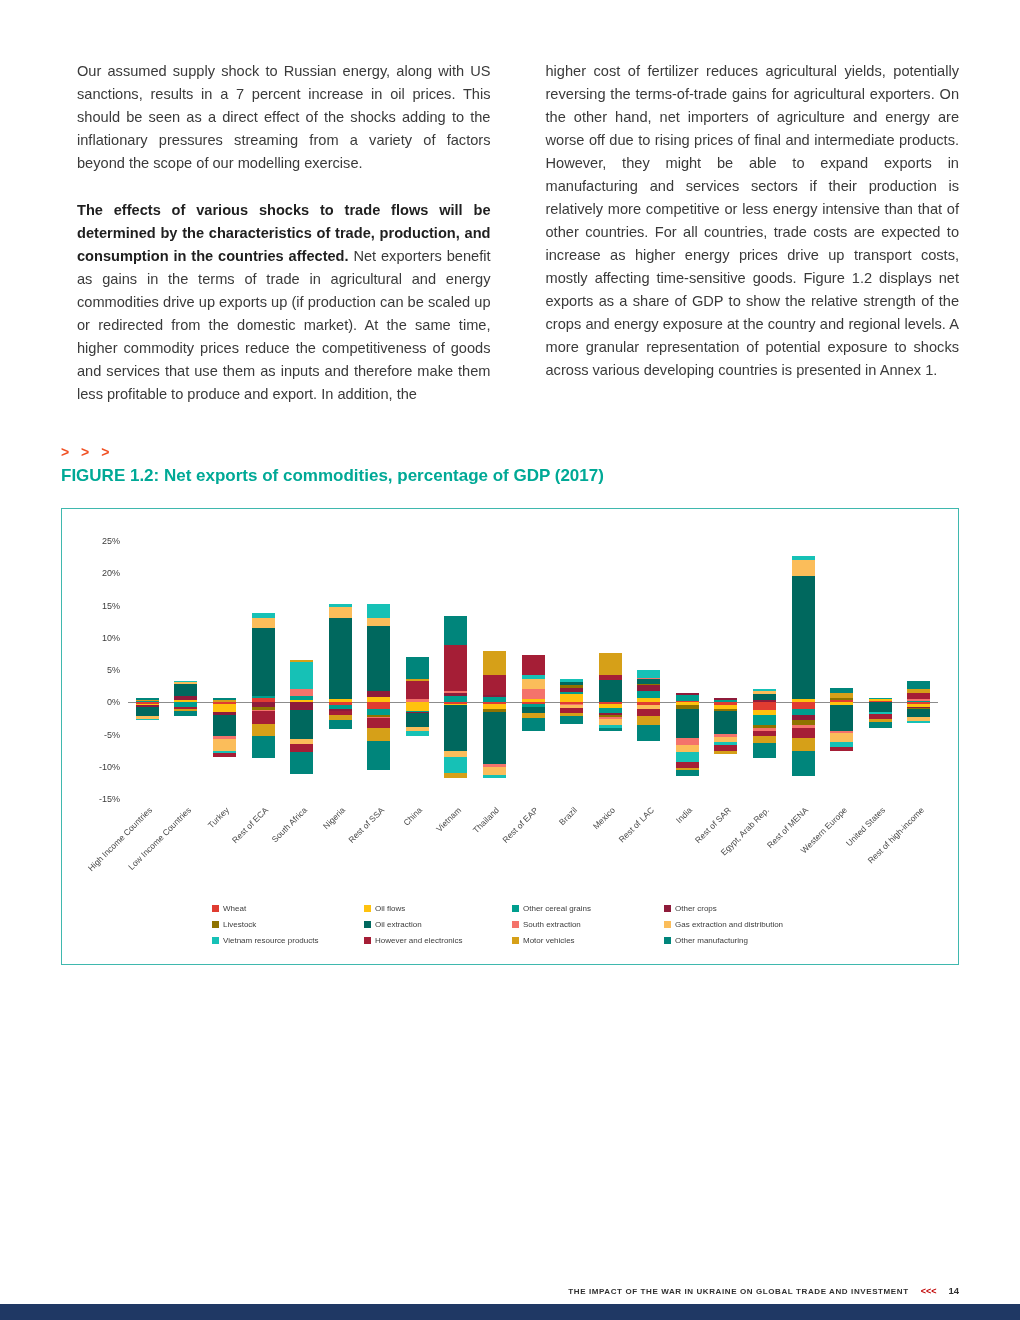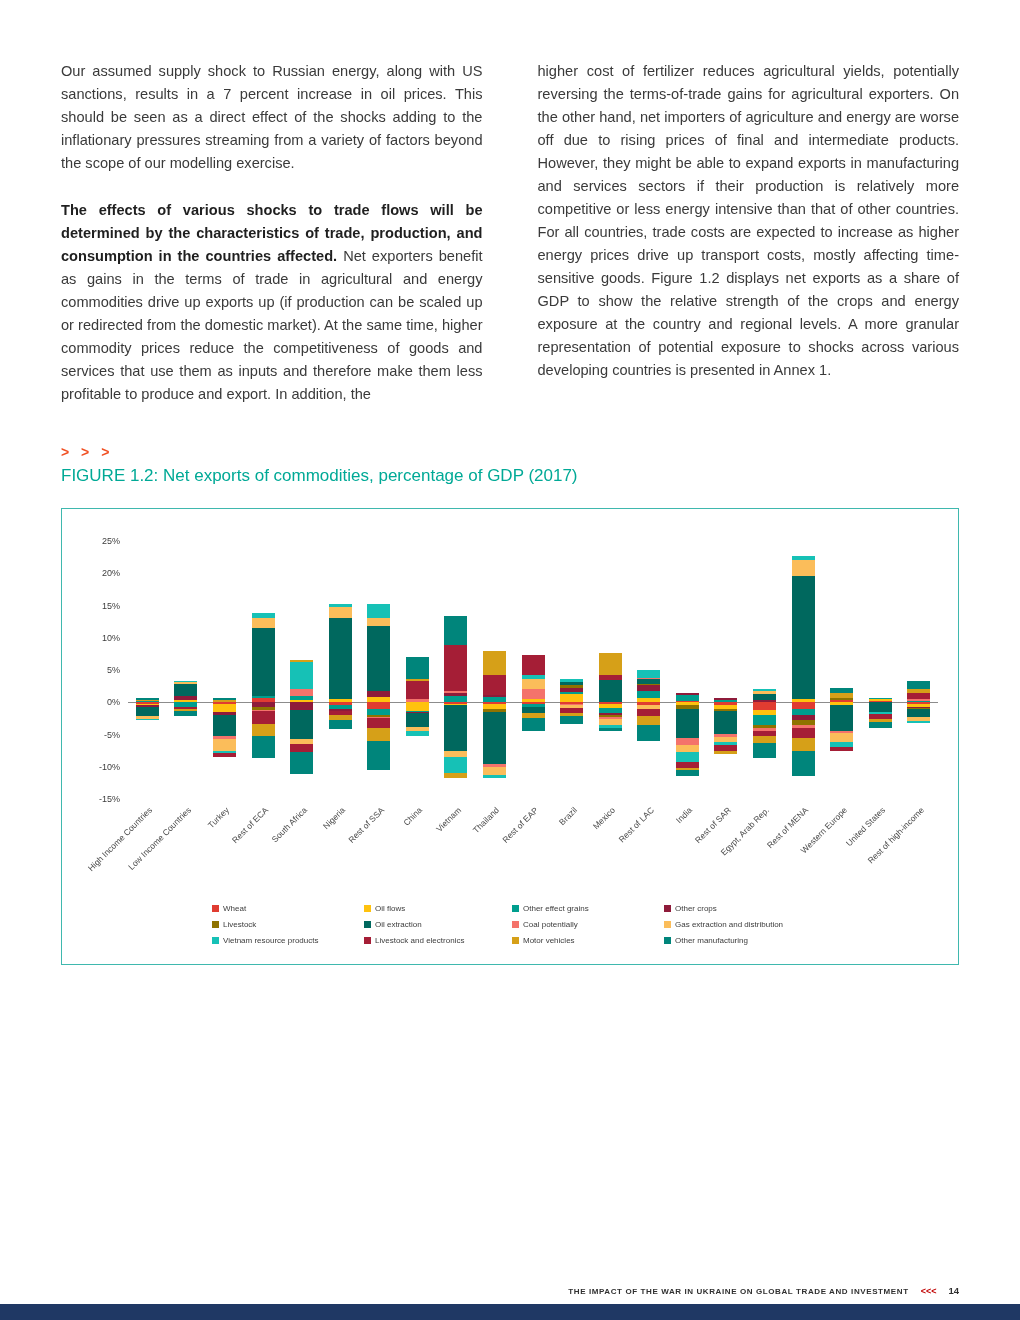--- a/index.html
+++ b/index.html
@@ -7,28 +7,28 @@
   body {
     width: 1020px; height: 1320px;
     position: relative;
     font-family: "Liberation Sans", sans-serif;
     color: #3a3a3a;
     overflow: hidden;
   }
   .page { position: absolute; inset: 0; padding: 60px 61px 0 61px; }
 
   
-  .cols { display: flex; gap: 55px; }
+  .cols { display: flex; gap: 55px; margin-left: 16px; }
   .col { width: 429px; font-size: 14.6px; line-height: 23px; text-align: justify; }
   .col p + p { margin-top: 24px; }
   .lead-bold { font-weight: bold; color: #1f1f1f; }
 
   
   .fig-marks { margin-top: 38px; font-size: 14px; font-weight: bold; letter-spacing: 4px; }
-  .fig-title { margin-top: 6px; font-size: 17px; font-weight: normal; }
+  .fig-title { margin-top: 6px; font-size: 17px; font-weight: bold; }
 
   
   .chart-frame {
     margin-top: 22px;
     width: 898px; height: 457px;
     position: relative;
     background: #ffffff;
   }
   .y-axis { position: absolute; left: 0; top: 32px; width: 58px; height: 258px; }
   .ytick {
@@ -350,49 +350,49 @@
         <div class="legend-item">
           <span class="swatch" style="background: rgb(224, 60, 49);"></span>
           <span>Wheat</span>
         </div>
         <div class="legend-item">
           <span class="swatch" style="background: rgb(255, 194, 14);"></span>
           <span>Oil flows</span>
         </div>
         <div class="legend-item">
           <span class="swatch" style="background: rgb(0, 158, 142);"></span>
-          <span>Other effect grains</span>
+          <span>Other cereal grains</span>
         </div>
         <div class="legend-item">
           <span class="swatch" style="background: rgb(142, 27, 58);"></span>
           <span>Other crops</span>
         </div>
         <div class="legend-item">
           <span class="swatch" style="background: rgb(143, 115, 0);"></span>
           <span>Livestock</span>
         </div>
         <div class="legend-item">
           <span class="swatch" style="background: rgb(0, 104, 94);"></span>
           <span>Oil extraction</span>
         </div>
         <div class="legend-item">
           <span class="swatch" style="background: rgb(244, 115, 107);"></span>
-          <span>Coal potentially</span>
+          <span>South extraction</span>
         </div>
         <div class="legend-item">
           <span class="swatch" style="background: rgb(251, 189, 90);"></span>
           <span>Gas extraction and distribution</span>
         </div>
         <div class="legend-item">
           <span class="swatch" style="background: rgb(22, 193, 182);"></span>
           <span>Vietnam resource products</span>
         </div>
         <div class="legend-item">
           <span class="swatch" style="background: rgb(165, 30, 54);"></span>
-          <span>Livestock and electronics</span>
+          <span>However and electronics</span>
         </div>
         <div class="legend-item">
           <span class="swatch" style="background: rgb(214, 160, 24);"></span>
           <span>Motor vehicles</span>
         </div>
         <div class="legend-item">
           <span class="swatch" style="background: rgb(0, 133, 123);"></span>
           <span>Other manufacturing</span>
         </div>
       </div>

